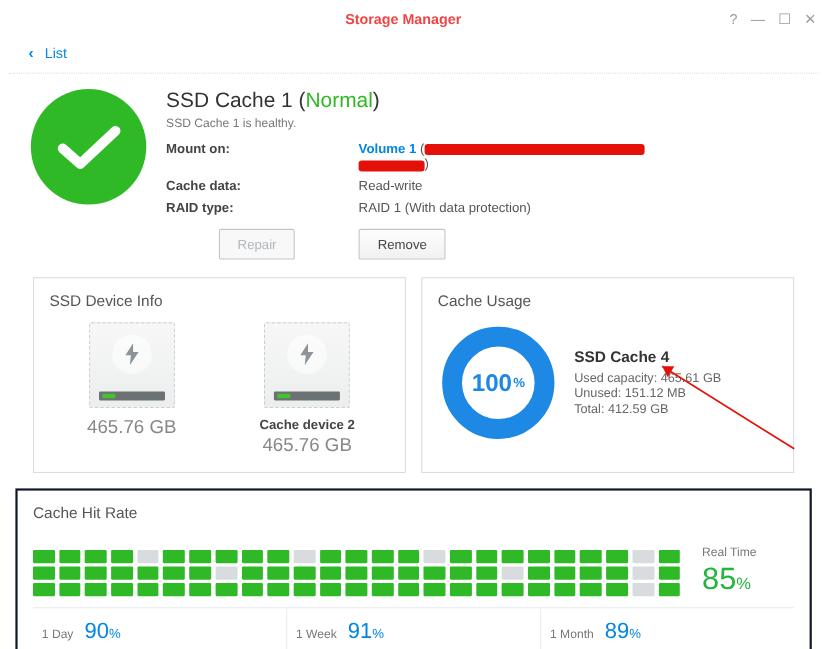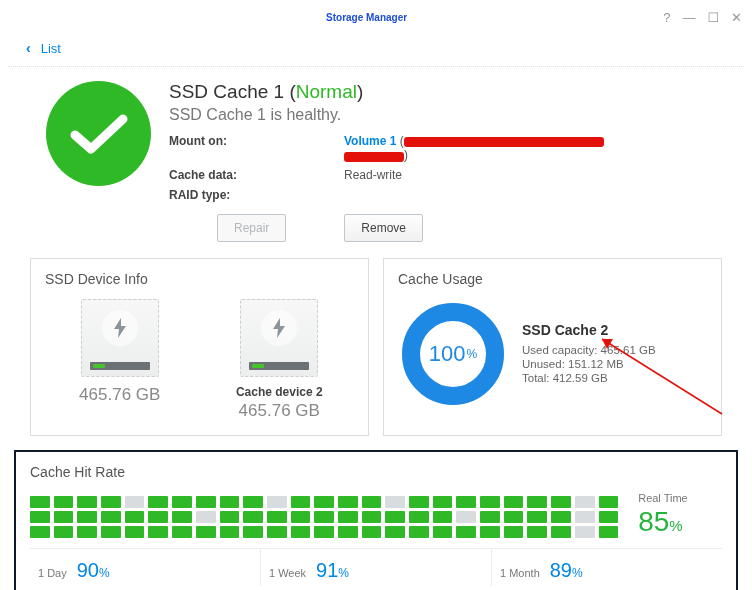--- a/index.html
+++ b/index.html
@@ -1,29 +1,29 @@
 <!DOCTYPE html>
 <html><head>
 <meta charset="utf-8">
 <style>
   * { box-sizing: border-box; margin: 0; padding: 0; }
   body { font-family: Verdana, Geneva, sans-serif; font-size: 12px; color: #555; background: #fff; width: 752px; }
   .titlebar { display: flex; align-items: center; height: 34px; padding: 0 10px; }
-  .titlebar .title { flex: 1; text-align: center; color: #1d4ed8; font-weight: bold; font-size: 10px; }
+  .titlebar .title { flex: 1; text-align: center; color: #ef4444; font-weight: bold; font-size: 13px; }
   .win-icons { display: flex; gap: 12px; color: #999; font-size: 13px; }
   .win-icons span { cursor: pointer; }
   .back-row { display: flex; align-items: center; padding: 6px 18px 10px; color: #0086e5; border-bottom: 1px dotted #ddd; margin: 0 8px; }
   .chev { font-size: 14px; margin-right: 10px; color:#0086e5; font-weight:bold;}
   .back-row a { color: #0086e5; text-decoration: none; font-size: 13px; }
-  .header { display: flex; padding: 14px 34px 16px; }
+  .header { display: flex; padding: 14px 16px 16px; }
   .status-circle { width: 105px; height: 105px; border-radius: 50%; background: #2fb926; display: flex; align-items: center; justify-content: center; margin-right: 18px; flex:0 0 auto; margin-left:12px;}
   .header-info { flex: 1; }
   .h1 { font-size: 19px; color: #333; margin-bottom: 3px; }
   .h1 .status { color: #2fb926; }
-  .sub { font-size: 16px; color: #777; margin-bottom: 10px; }
+  .sub { font-size: 11px; color: #777; margin-bottom: 10px; }
   .kv { display: flex; font-size: 12px; margin-bottom: 6px; }
   .kv .k { width: 175px; color: #444; font-weight: bold; }
   .kv .v { color: #555; }
   .vol-link { color: #0086e5; font-weight: bold; }
   .redact { display:inline-block; background:#e4110b; border-radius:3px; height:10px; vertical-align:middle;}
   .btn-row { margin-top: 12px; display: flex; gap: 10px; }
   .btn { padding: 6px 16px; border: 1px solid #bfc7cc; background: linear-gradient(#fdfdfd,#f1f1f1); font-size: 12px; color: #444; cursor: pointer; border-radius:2px;margin-left:48px;}
   .btn.disabled { color: #b0b8bd; background:#f8f8f8; cursor: default; }
   .panels { padding: 0 30px; display: flex; gap: 14px; }
   .panel { border: 1px solid #d8dde0; padding: 12px 14px 14px; flex: 1; }
@@ -31,31 +31,31 @@
   .devices { display: flex; gap: 10px; justify-content: space-around; }
   .device { text-align: center; width: 130px; }
   .device-icon { width: 78px; height: 78px; margin: 0 auto 8px; border: 1px dashed #c9ced2; background: linear-gradient(#f7f7f7,#eceeee); position: relative; border-radius:2px;}
   .device-icon .bolt { position:absolute; top:10px; left:50%; transform:translateX(-50%); width:36px; height:36px; border-radius:50%; background:rgba(255,255,255,0.55); display:flex; align-items:center; justify-content:center;}
   .device-icon .bolt svg { width:16px; height:20px; fill:#8d9499;}
   .device-icon .led { position:absolute; bottom:6px; left:8px; right:8px; height:8px; background:#6b7175; border-radius:1px;}
   .device-icon .led::before { content:""; position:absolute; left:3px; top:2px; width:12px; height:4px; background:#46c22b; border-radius:1px;}
   .device-name { font-weight: bold; font-size: 12px; color:#444; margin-bottom:2px;}
   .device-size { font-size: 17px; color: #888; }
   .usage-body { display: flex; align-items: center; gap: 14px; }
-  .donut { position: relative; width: 110px; height: 110px; }
+  .donut { position: relative; width: 110px; height: 110px; font-weight: bold; }
   .donut .num { position:absolute; inset:0; display:flex; align-items:center; justify-content:center; font-size:22px; color:#1e88e5; }
   .donut .num small { font-size:12px; margin-left:1px;}
   .usage-text .ut-title { font-weight:bold; font-size:14px; color:#333; margin-bottom:6px;}
   .usage-text div { font-size:11.5px; color:#666; margin-bottom:2px;}
   .wide-panel { margin: 14px; border:2px solid #0f172a; padding: 12px 14px 26px;}
   .bars { display:flex; gap:4px; margin-bottom:10px; align-items:flex-end;}
   .bar-col { display:flex; flex-direction:column; gap:3px; flex:1;}
   .bar-cell { height:12px; background:#2fb926; border-radius:1px;}
   .bar-cell.off { background:#d8dcde; }
-  .rt-box { margin-left:10px; text-align:left; min-width:90px;}
+  .rt-box { margin-left:10px; text-align:left; min-width:90px;margin-top:10px;}
   .rt-label { font-size:11px; color:#777; margin-bottom:2px; padding-left:6px;}
   .rt-val { font-size:28px; color:#26b53c; padding-left:6px;}
   .rt-val small{ font-size:15px;}
   .hit-row { display:flex; border-top:1px solid #e9ecee;}
   .hit-item { flex:1; padding:10px 8px 4px; display:flex; align-items:baseline; gap:10px; border-right:1px solid #e9ecee;}
   .hit-item:last-child{border-right:none;}
   .hit-label { font-size:11px; color:#777;}
   .hit-val { font-size:20px; color:#0086e5;}
   .hit-val small{ font-size:12px;}
 </style>
@@ -96,20 +96,21 @@
         <span> (</span><span class="redact" style="width:200px"></span><br>
         <span class="redact" style="width:60px; margin-top:3px;"></span><span>)</span>
       </div>
     </div>
     <div class="kv">
       <div class="k">Cache data:</div>
       <div class="v">Read-write</div>
     </div>
     <div class="kv">
       <div class="k">RAID type:</div>
+      <div class="v">RAID 1 (With data protection)</div>
     </div>
     <div class="btn-row">
       <button class="btn disabled">Repair</button>
       <button class="btn">Remove</button>
     </div>
   </div>
 </div>
 
 <div class="panels">
   <div class="panel">
@@ -147,21 +148,21 @@
         <svg width="110" height="110" viewBox="0 0 110 110">
           <circle cx="55" cy="55" r="42" fill="none" stroke="#e6e9eb" stroke-width="18"></circle>
           <circle cx="55" cy="55" r="42" fill="none" stroke="#1e88e5" stroke-width="18" stroke-dasharray="264 264" transform="rotate(-90 55 55)"></circle>
         </svg>
         <div class="num">
             <span>100</span>
             <small>%</small>
           </div>
       </div>
       <div class="usage-text">
-        <div class="ut-title">SSD Cache 2</div>
+        <div class="ut-title">SSD Cache 4</div>
         <div>Used capacity: 465.61 GB</div>
         <div>Unused: 151.12 MB</div>
         <div>Total: 412.59 GB</div>
       </div>
     </div>
 
     <svg style="position:absolute; right:-6px; top:70px; pointer-events:none" width="140" height="90">
       <line x1="135" y1="85" x2="15" y2="10" stroke="#e4110b" stroke-width="1.5"></line>
       <polygon points="15,10 26,10 20,20" fill="#e4110b"></polygon>
     </svg>

